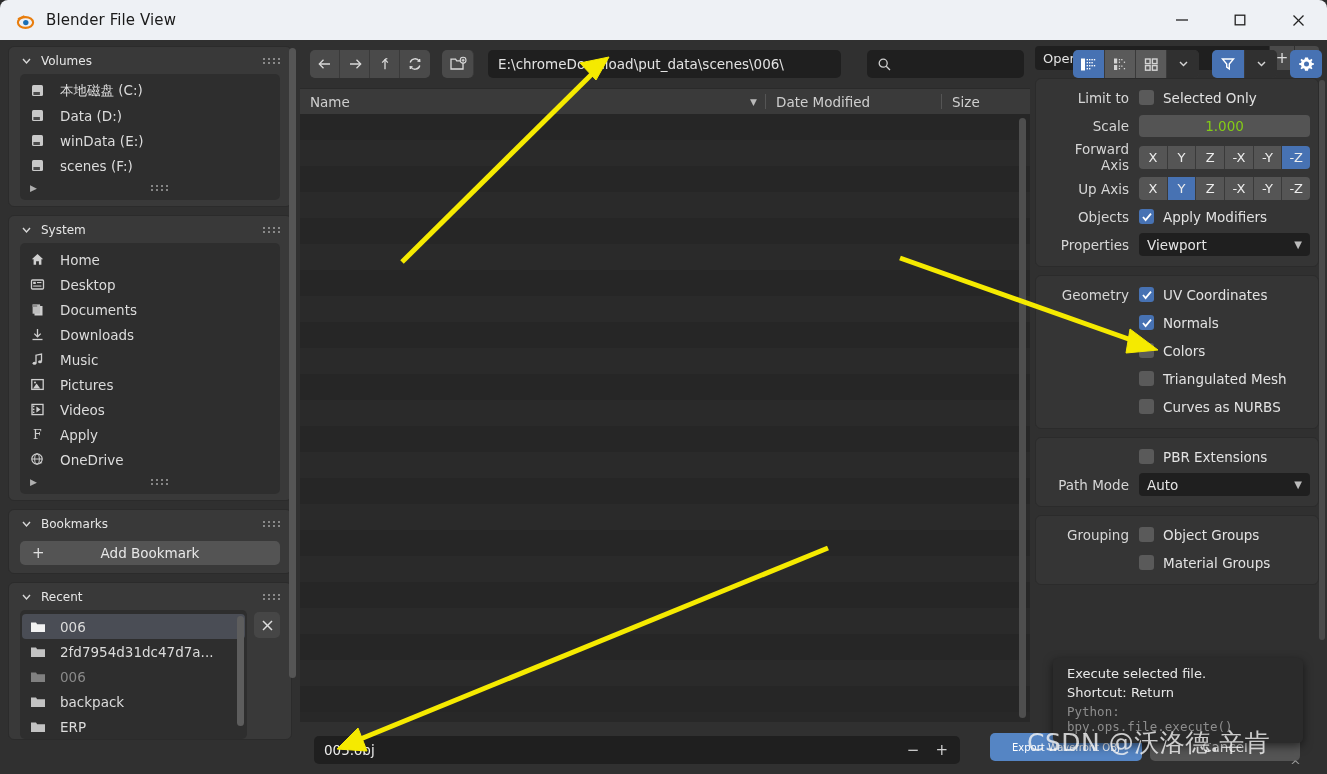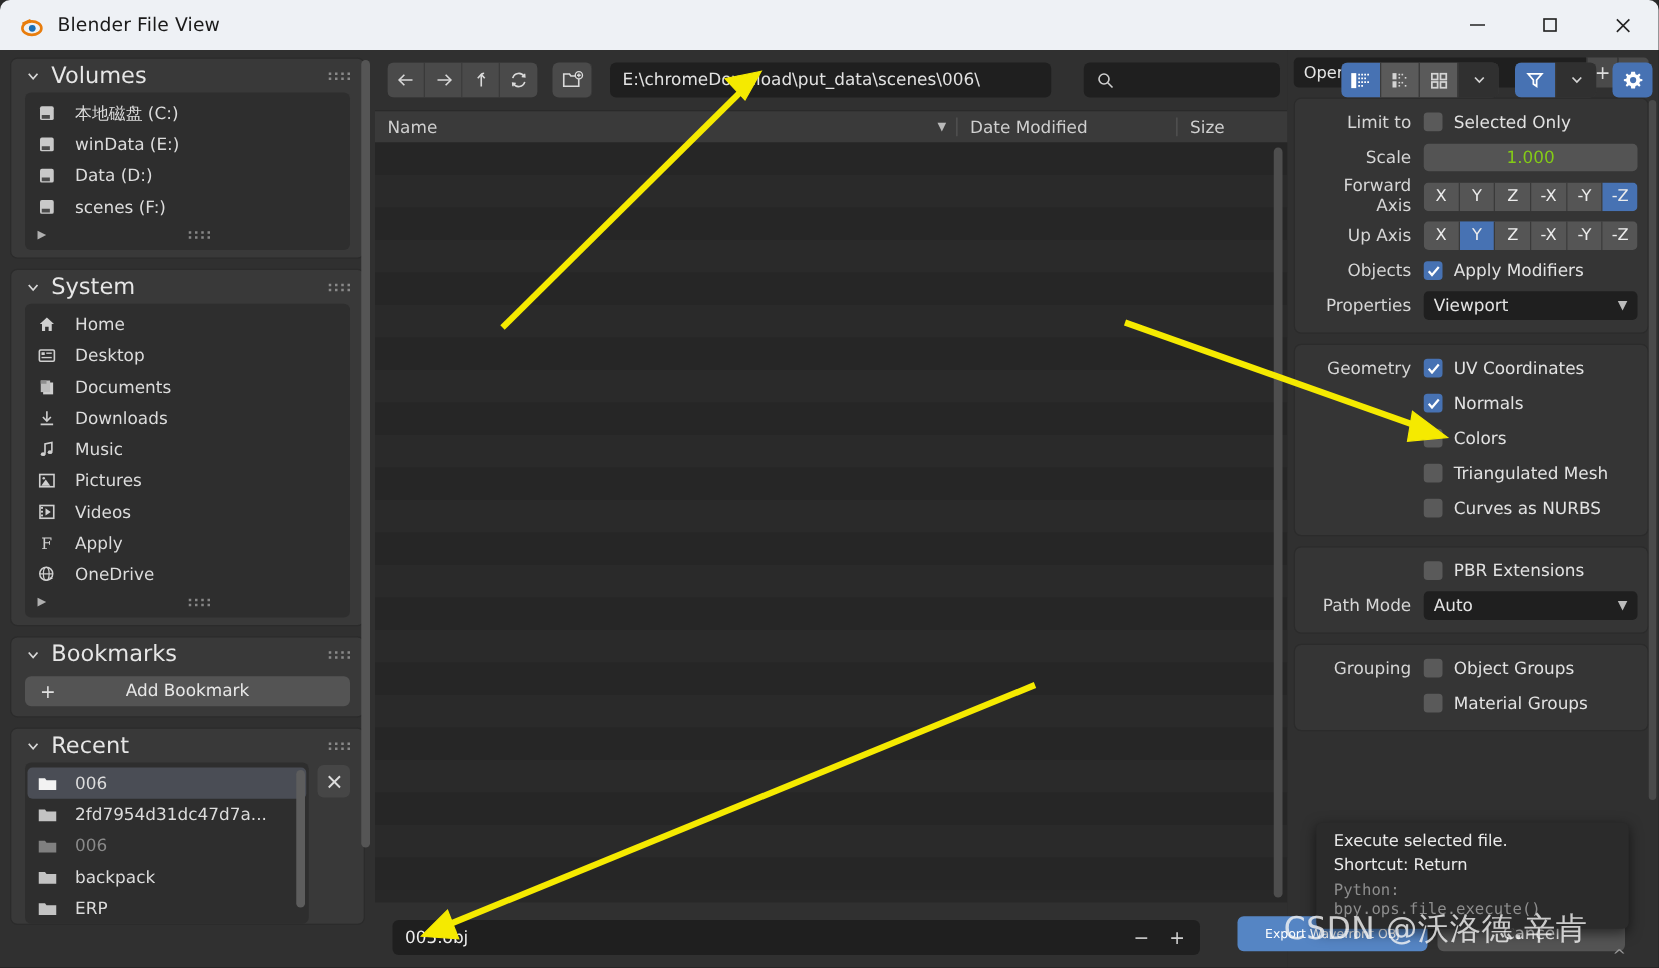--- a/index.html
+++ b/index.html
@@ -28,21 +28,21 @@
   .sidebar {
     position: absolute; left: 0; top: 40px; width: 300px; height: 734px;
     background: #303030; padding: 6px 8px 0 8px; overflow: hidden;
   }
   .panel {
     background: #393939; border: 1px solid #2b2b2b; border-radius: 6px;
     margin-bottom: 8px; padding: 0 0 6px 0;
   }
   .panel-header {
     height: 27px; display: flex; align-items: center; padding: 0 10px 0 12px;
-    color: #e6e6e6; font-size: 18px;
+    color: #e6e6e6; font-size: 12px;
   }
   .chev { margin-right: 9px; display: inline-flex; }
   .grip { margin-left: auto; display: grid; grid-template-columns: repeat(4,3px); grid-gap: 2px; opacity: .65; }
   .grip i { display: block; width: 2px; height: 2px; background: #b5b5b5; }
   .panel-body {
     margin: 0 11px; background: #2e2e2e; border-radius: 5px; padding: 4px 0 2px 0;
   }
   .row {
     height: 25px; display: flex; align-items: center; padding-left: 10px;
     color: #dcdcdc; font-size: 13.5px; white-space: nowrap;
@@ -216,30 +216,30 @@
           </span>
           <span class="lbl">本地磁盘 (C:)</span>
         </div>
         <div class="row">
           <span class="ico">
             <svg width="15" height="15" viewBox="0 0 15 15">
                 <rect x="2" y="2" width="11" height="11" rx="1.5" fill="#c9c9c9"></rect>
                 <rect x="3.4" y="9" width="6.5" height="3" fill="#4a4a4a"></rect>
               </svg>
           </span>
-          <span class="lbl">winData (E:)</span>
+          <span class="lbl">Data (D:)</span>
         </div>
         <div class="row">
           <span class="ico">
             <svg width="15" height="15" viewBox="0 0 15 15">
                 <rect x="2" y="2" width="11" height="11" rx="1.5" fill="#c9c9c9"></rect>
                 <rect x="3.4" y="9" width="6.5" height="3" fill="#4a4a4a"></rect>
               </svg>
           </span>
-          <span class="lbl">Data (D:)</span>
+          <span class="lbl">winData (E:)</span>
         </div>
         <div class="row">
           <span class="ico">
             <svg width="15" height="15" viewBox="0 0 15 15">
                 <rect x="2" y="2" width="11" height="11" rx="1.5" fill="#c9c9c9"></rect>
                 <rect x="3.4" y="9" width="6.5" height="3" fill="#4a4a4a"></rect>
               </svg>
           </span>
           <span class="lbl">scenes (F:)</span>
         </div>

